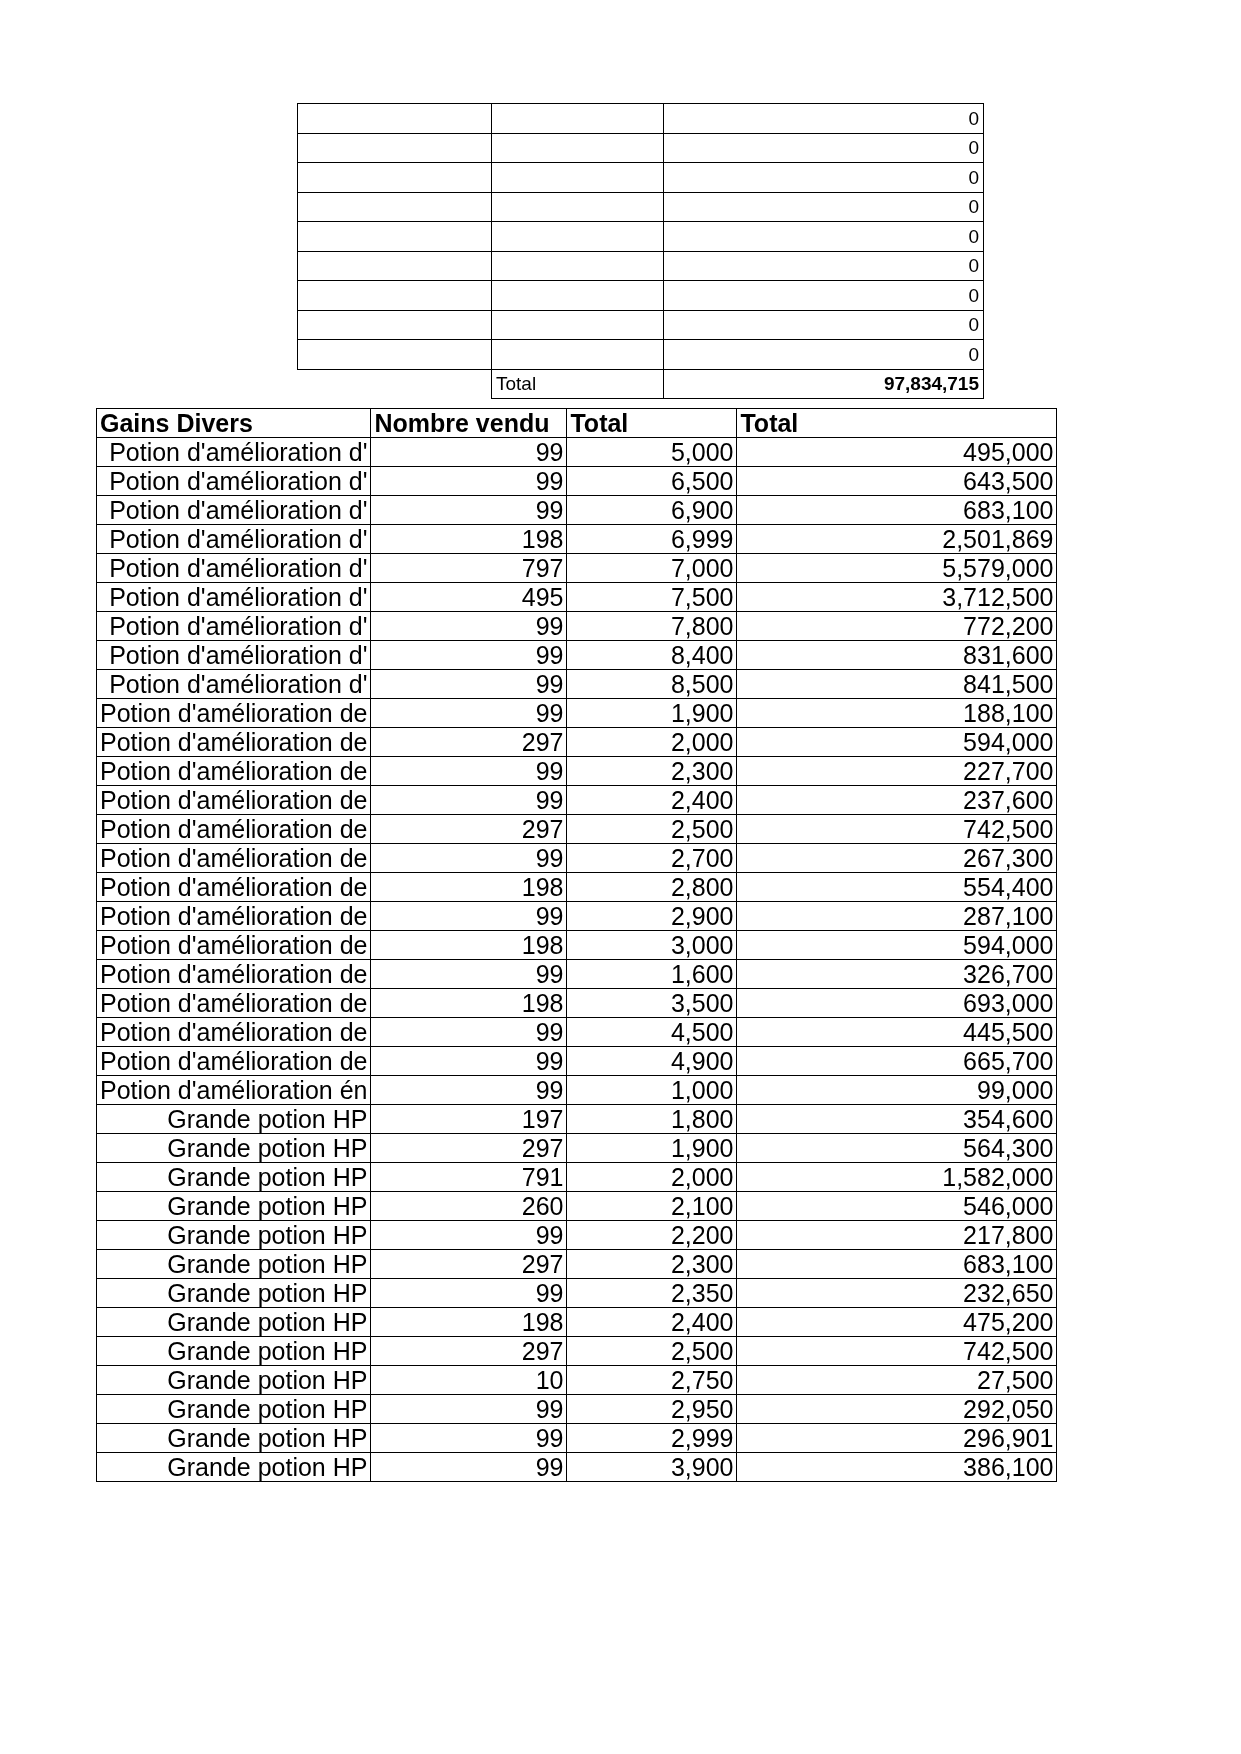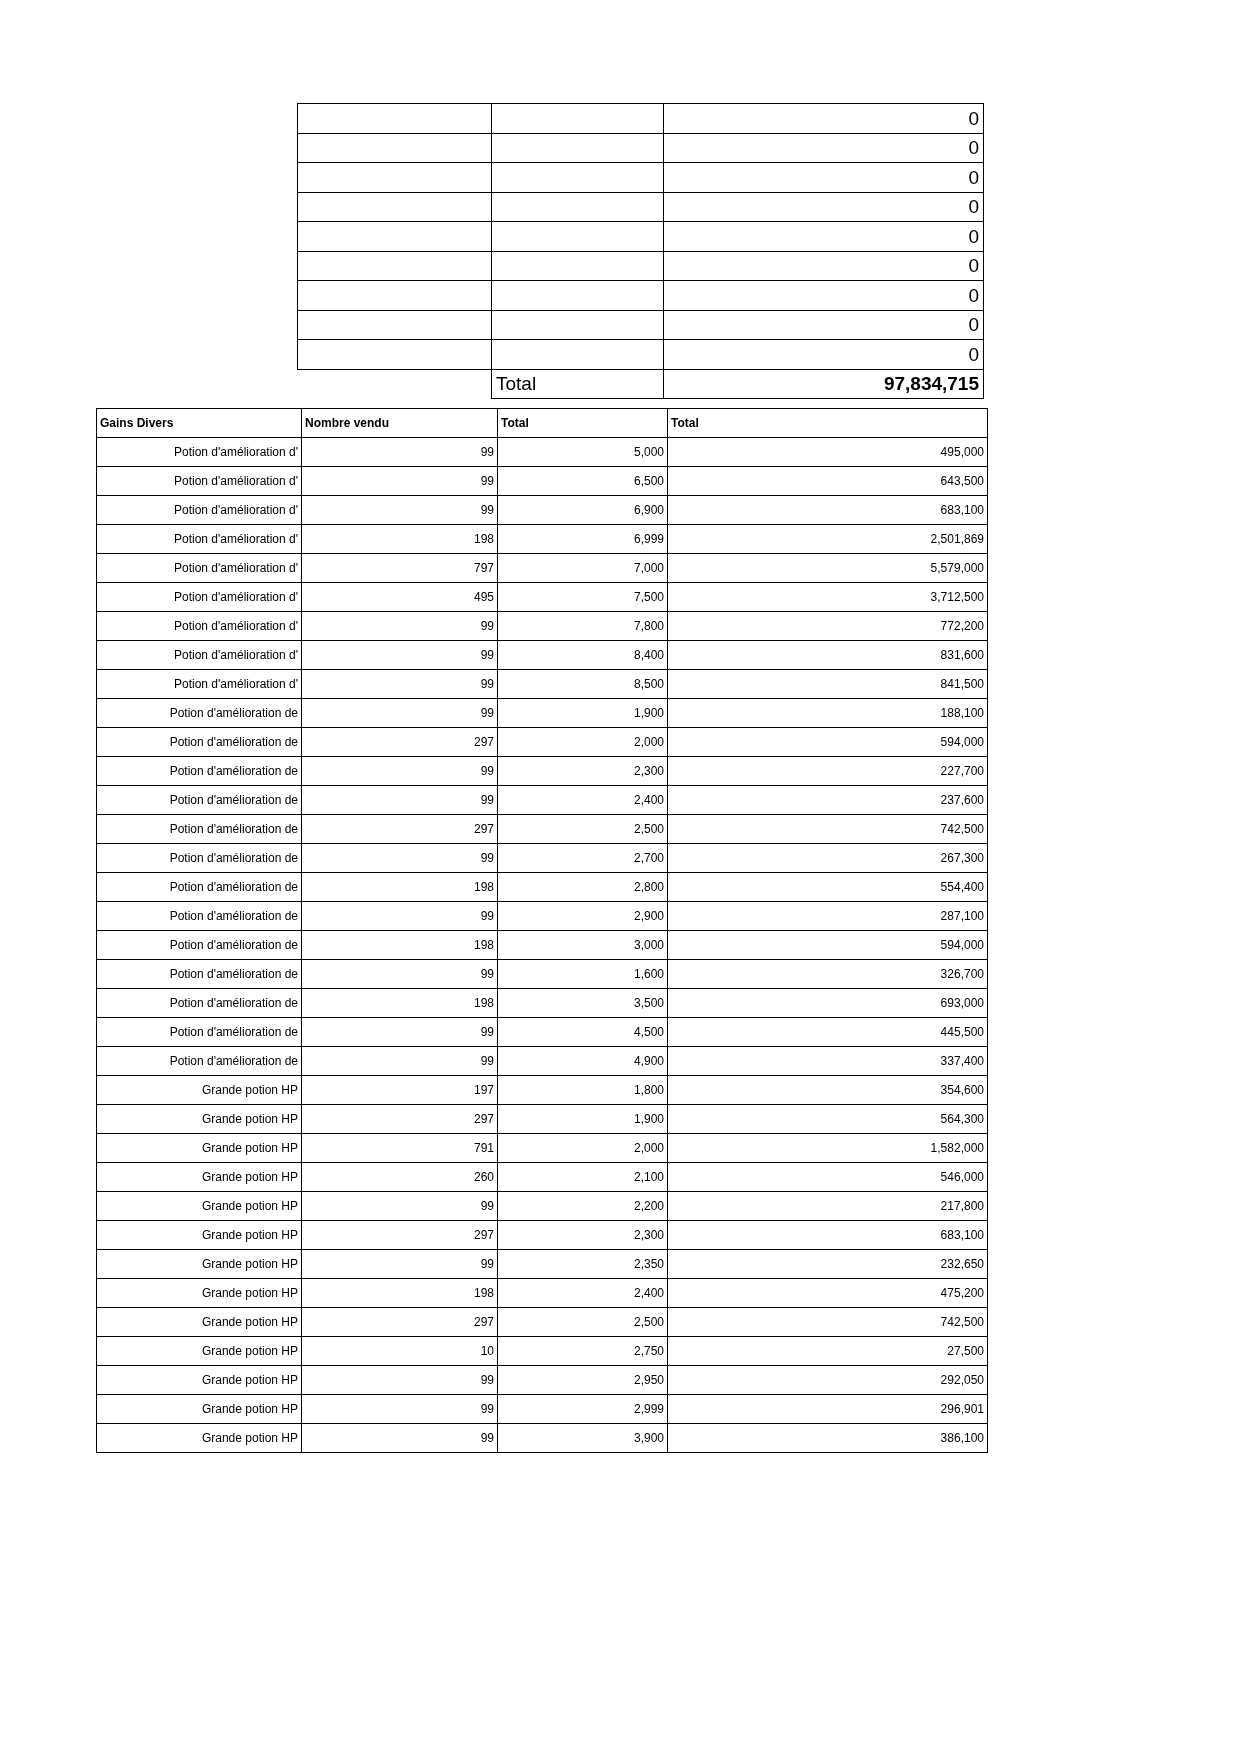--- a/index.html
+++ b/index.html
@@ -58,21 +58,21 @@
     border: none;
   }
 
   
   .main-table {
     position: absolute;
     left: 96px;
     top: 408px;
     border-collapse: collapse;
     table-layout: fixed;
-    font-size: 12px;
+    font-size: 25px;
   }
   .main-table th,
   .main-table td {
     border: 1.4px solid #000000;
     height: 28px;
     padding: 0 3px;
     vertical-align: middle;
     line-height: 1;
     white-space: nowrap;
     overflow: hidden;
@@ -297,21 +297,27 @@
         <tr>
           <td class="label">Potion d'amélioration de</td>
           <td class="num">99</td>
           <td class="num">4,500</td>
           <td class="num">445,500</td>
         </tr>
         <tr>
           <td class="label">Potion d'amélioration de</td>
           <td class="num">99</td>
           <td class="num">4,900</td>
-          <td class="num">337,400</td>
+          <td class="num">665,700</td>
+        </tr>
+        <tr>
+          <td class="label">Potion d'amélioration én</td>
+          <td class="num">99</td>
+          <td class="num">1,000</td>
+          <td class="num">99,000</td>
         </tr>
         <tr>
           <td class="label">Grande potion HP</td>
           <td class="num">197</td>
           <td class="num">1,800</td>
           <td class="num">354,600</td>
         </tr>
         <tr>
           <td class="label">Grande potion HP</td>
           <td class="num">297</td>

